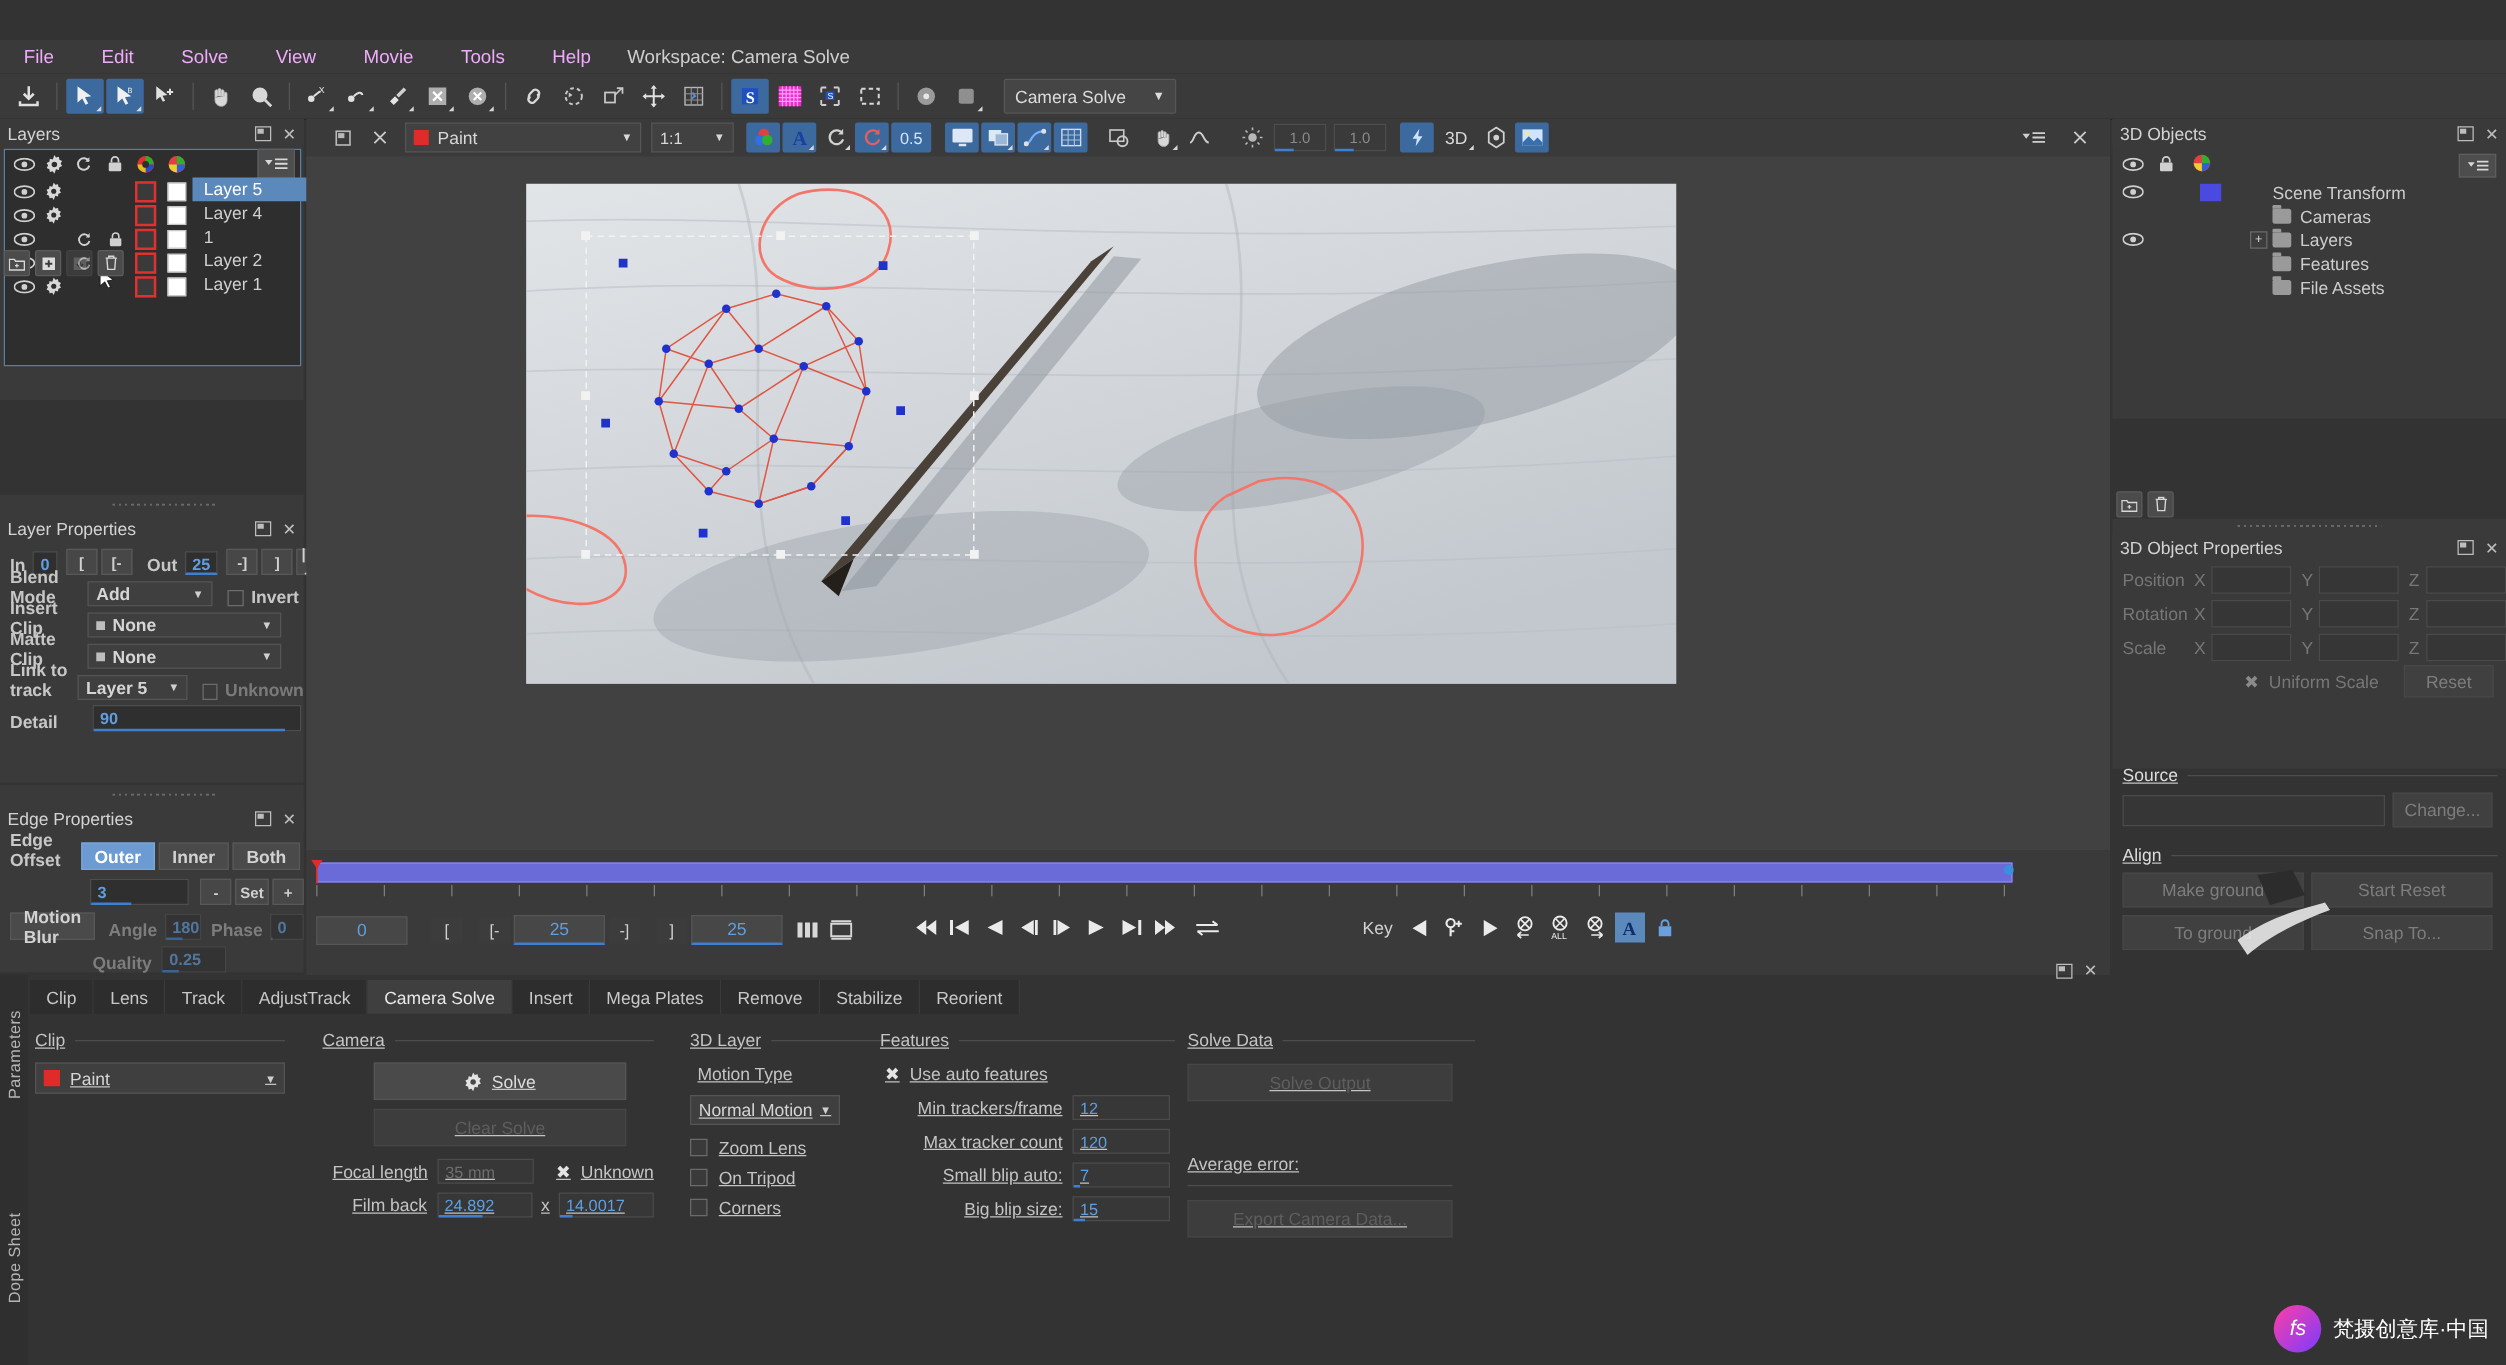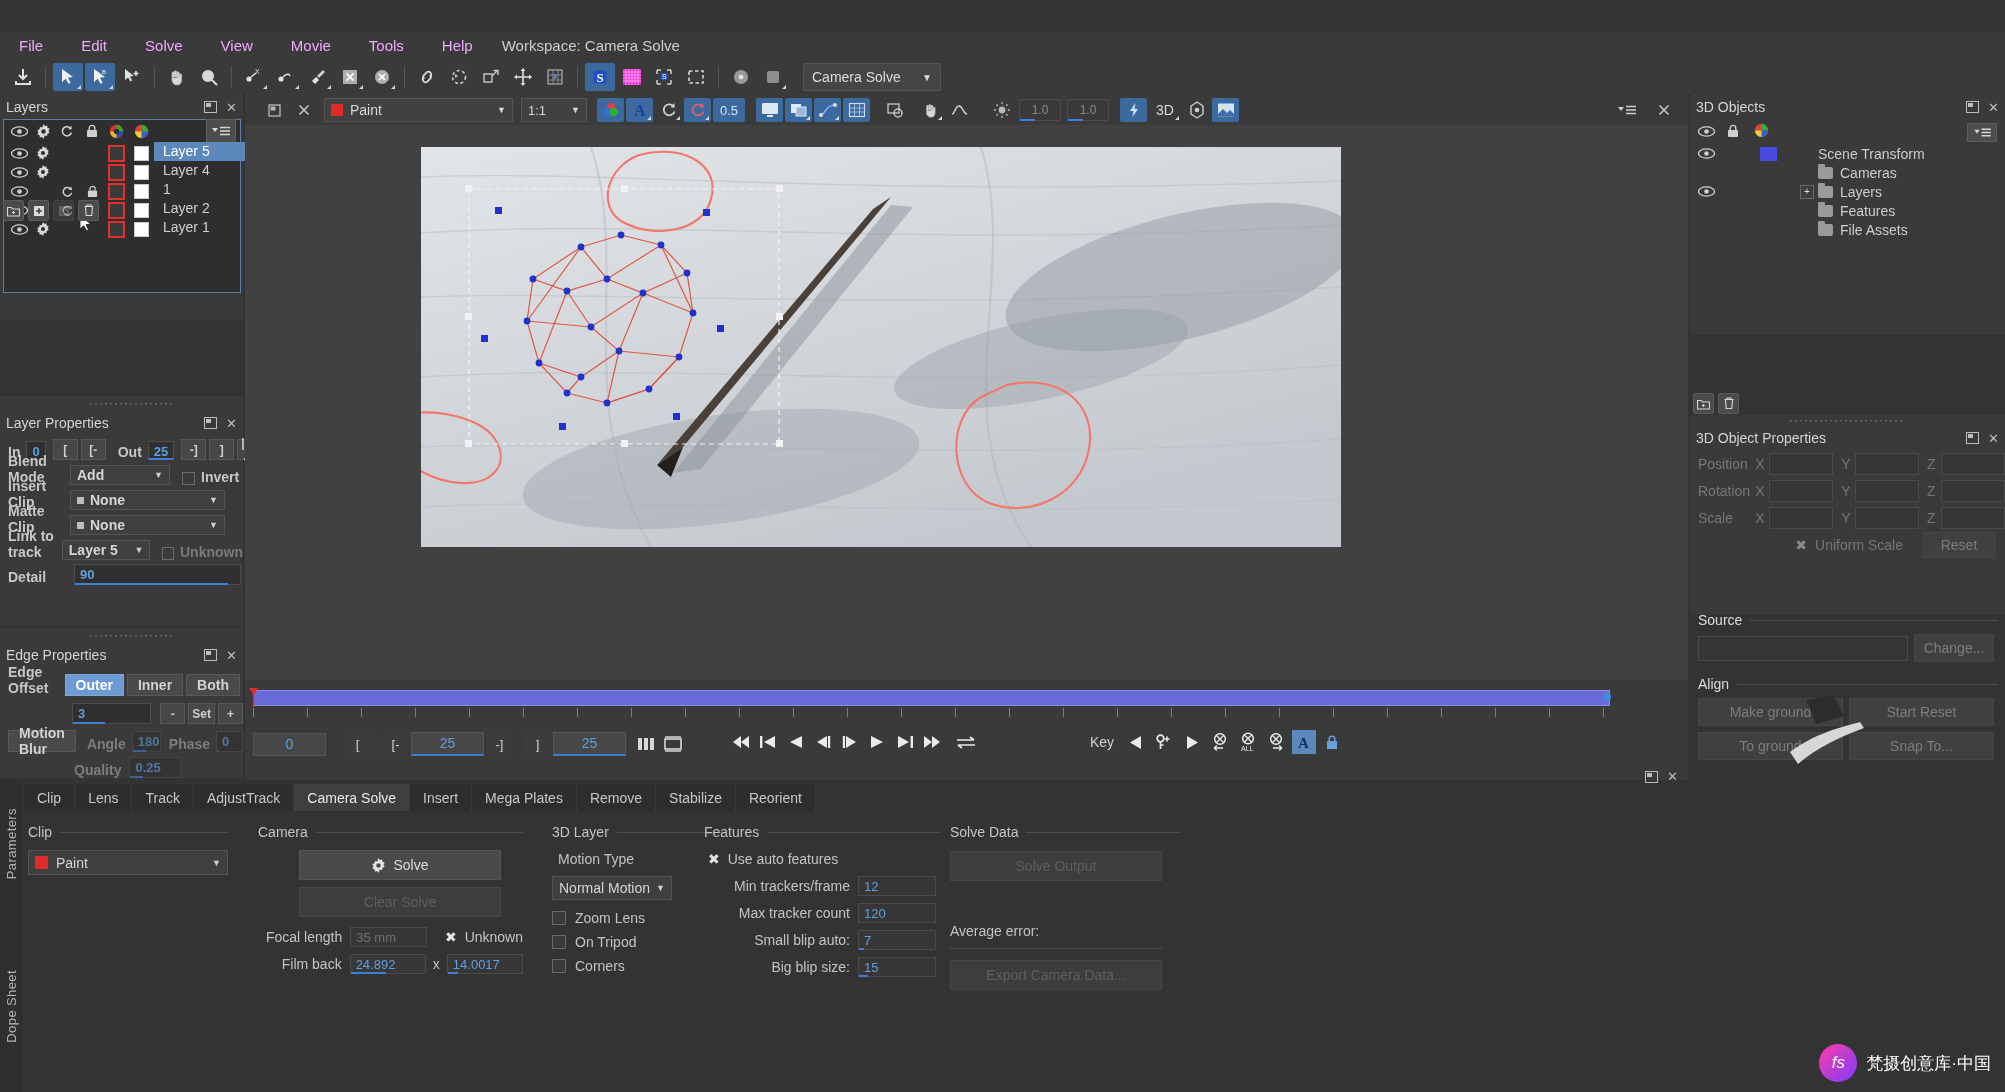--- a/index.html
+++ b/index.html
@@ -148,21 +148,21 @@
 
   
   #params{position:absolute;left:0;top:780px;width:1688px;height:312px;background:#333;}
   .params-side{position:absolute;left:0;top:0;width:22px;height:312px;background:#2f2f2f;}
   .vtext{position:absolute;writing-mode:vertical-rl;transform:rotate(180deg);
          font-size:13px;color:#b5b5b5;letter-spacing:.4px;}
   .tabs{position:absolute;left:24px;top:4px;display:flex;}
   .tab{height:27px;padding:0 13px;display:flex;align-items:center;background:#2d2d2d;
        color:#c8c8c8;font-size:14px;border-right:1px solid #3a3a3a;}
   .tab.active{background:#3f3f3f;color:#e8e8e8;}
-  .grp{position:absolute;font-size:14px;color:#c4c4c4;}
+  .grp{position:absolute;font-size:14px;color:#c4c4c4;text-decoration:underline;}
   .grp .gl{position:relative;display:flex;align-items:center;}
   .grp .gl:after{content:"";flex:1;height:1px;background:#4d4d4d;margin-left:8px;}
   .pfld{background:#373737;border:1px solid #4b4b4b;height:20px;color:#5f9fe0;font-size:13px;
         padding:0 5px;line-height:20px;box-sizing:border-box;position:relative;}
   .pfld i{position:absolute;left:0;bottom:-1px;height:2px;background:#3f7fd0;}
   .pfld.ph{color:#6f6f6f;}
   .btn{background:#4a4a4a;border:1px solid #555;color:#ddd;font-size:14px;
        display:flex;align-items:center;justify-content:center;}
   .btn.dis{color:#5e5e5e;background:#3d3d3d;border-color:#464646;}
   .cbx{width:12px;height:12px;border:1px solid #6a6a6a;background:#3a3a3a;display:inline-block;margin-right:9px;}

